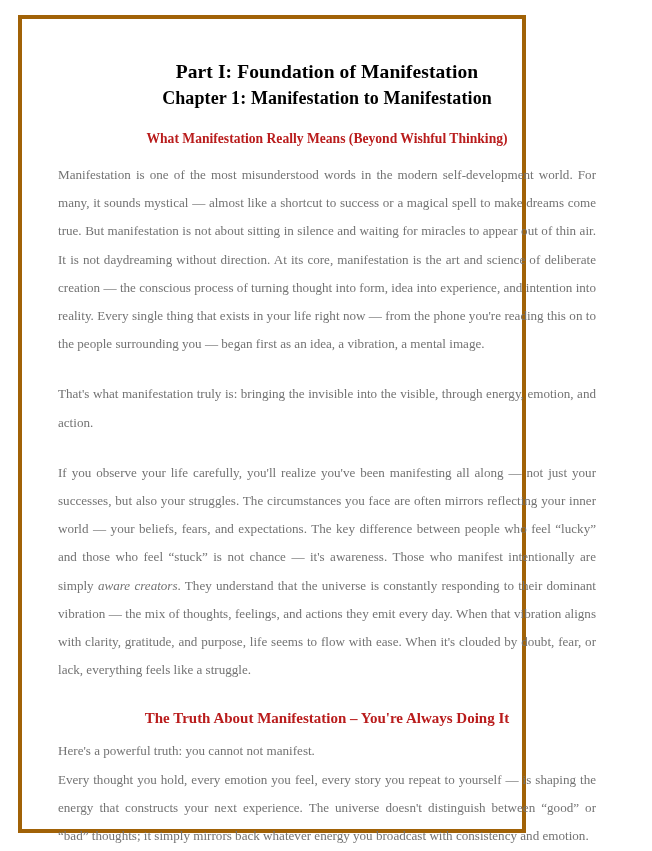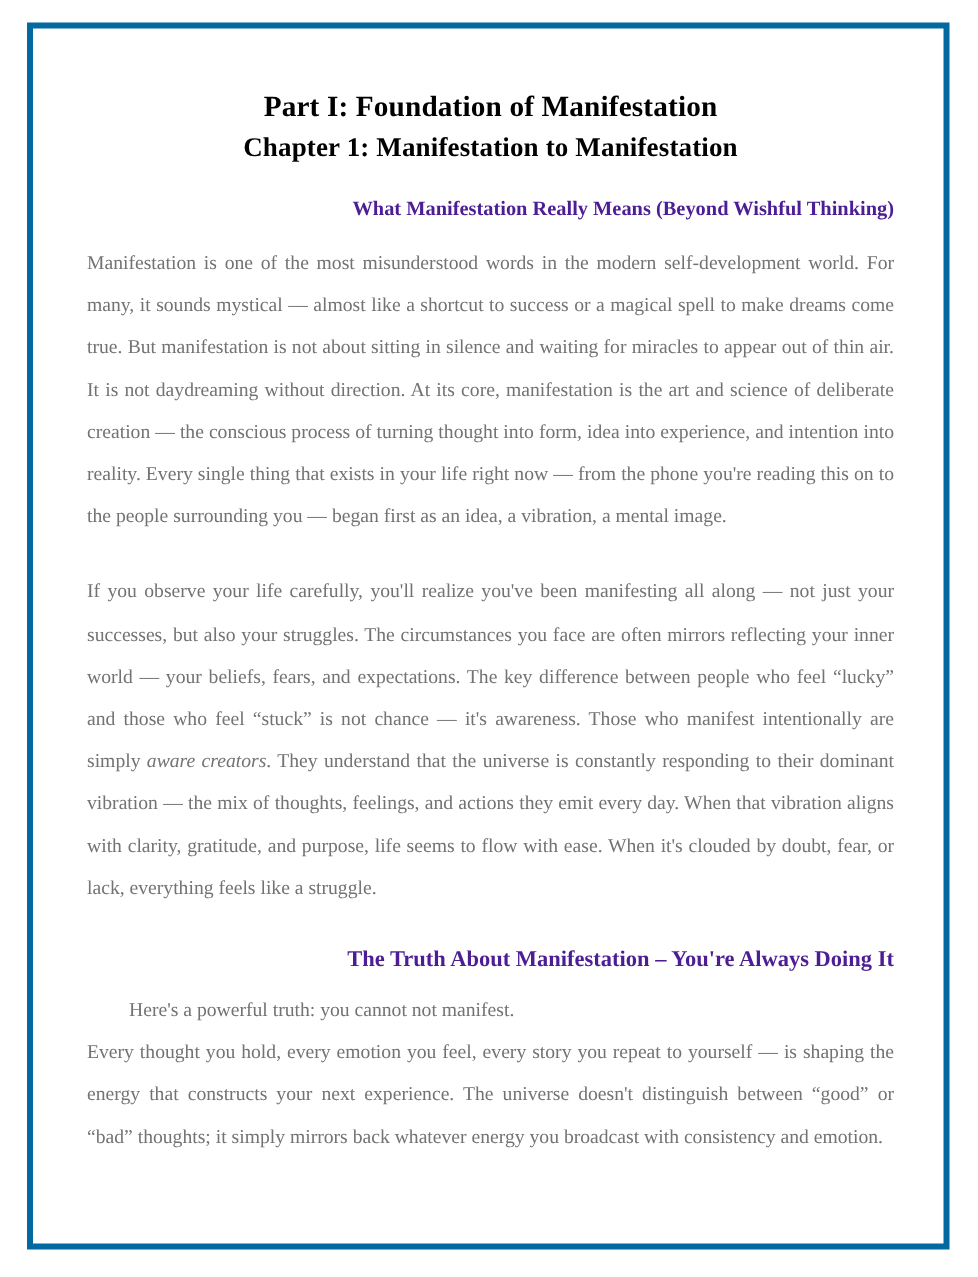--- a/index.html
+++ b/index.html
@@ -13,24 +13,24 @@
     height: 851px;
     overflow: hidden;
     font-family: "Liberation Serif", "DejaVu Serif", serif;
   }
 
   
   .page {
     position: absolute;
     left: 18px;
     top: 15px;
-    width: 615px;
+    width: 508px;
     height: 818px;
     box-sizing: border-box;
-    border: 4px solid #0369a1;
+    border: 4px solid #a16207;
     background: #ffffff;
   }
 
   .content {
     position: absolute;
     left: 36px;
     top: 40px;
     width: 538px;
   }
 
@@ -49,23 +49,23 @@
   }
   .doc-subtitle {
     font-size: 18px;
     line-height: 25px;
     margin-top: 1px;
   }
 
   
   .section-heading {
     font-weight: bold;
-    color: #4c1d95;
+    color: #b91c1c;
     margin: 0;
-    text-align: right;
+    text-align: center;
   }
   .section-heading.h-one {
     font-size: 13.6px;
     line-height: 18px;
     margin-top: 19px;
   }
   .section-heading.h-two {
     font-size: 15px;
     line-height: 20px;
     margin-top: 24px;
@@ -83,21 +83,20 @@
     hyphens: none;
   }
   .para.first-body {
     margin-top: 13px;
   }
   .para.spaced {
     margin-top: 22px;
   }
   .para.tight {
     margin-top: 9px;
-    margin-left: 28px;
   }
   .para.flush {
     text-align: left;
   }
   .para em {
     font-style: italic;
   }
 </style>
 </head>
 <body>
@@ -106,20 +105,21 @@
   <div class="content">
 
     <h1 class="doc-title">Part I: Foundation of Manifestation</h1>
 
     <h2 class="doc-subtitle">Chapter 1: Manifestation to Manifestation</h2>
 
     <h3 class="section-heading h-one">What Manifestation Really Means (Beyond Wishful Thinking)</h3>
 
     <p class="para first-body">Manifestation is one of the most misunderstood words in the modern self-development world. For many, it sounds mystical — almost like a shortcut to success or a magical spell to make dreams come true. But manifestation is not about sitting in silence and waiting for miracles to appear out of thin air. It is not daydreaming without direction. At its core, manifestation is the art and science of deliberate creation — the conscious process of turning thought into form, idea into experience, and intention into reality. Every single thing that exists in your life right now — from the phone you're reading this on to the people surrounding you — began first as an idea, a vibration, a mental image.</p>
 
+    <p class="para spaced">That's what manifestation truly is: bringing the invisible into the visible, through energy, emotion, and action.</p>
 
     <p class="para spaced"><span>If you observe your life carefully, you'll realize you've been manifesting all along — not just your successes, but also your struggles. The circumstances you face are often mirrors reflecting your inner world — your beliefs, fears, and expectations. The key difference between people who feel “lucky” and those who feel “stuck” is not chance — it's awareness. Those who manifest intentionally are simply </span><em>aware creators</em><span>. They understand that the universe is constantly responding to their dominant vibration — the mix of thoughts, feelings, and actions they emit every day. When that vibration aligns with clarity, gratitude, and purpose, life seems to flow with ease. When it's clouded by doubt, fear, or lack, everything feels like a struggle.</span></p>
 
 
     <h3 class="section-heading h-two">The Truth About Manifestation – You're Always Doing It</h3>
 
     <p class="para flush tight">Here's a powerful truth: you cannot not manifest.</p>
 
     <p class="para">Every thought you hold, every emotion you feel, every story you repeat to yourself — is shaping the energy that constructs your next experience. The universe doesn't distinguish between “good” or “bad” thoughts; it simply mirrors back whatever energy you broadcast with consistency and emotion.</p>
 

